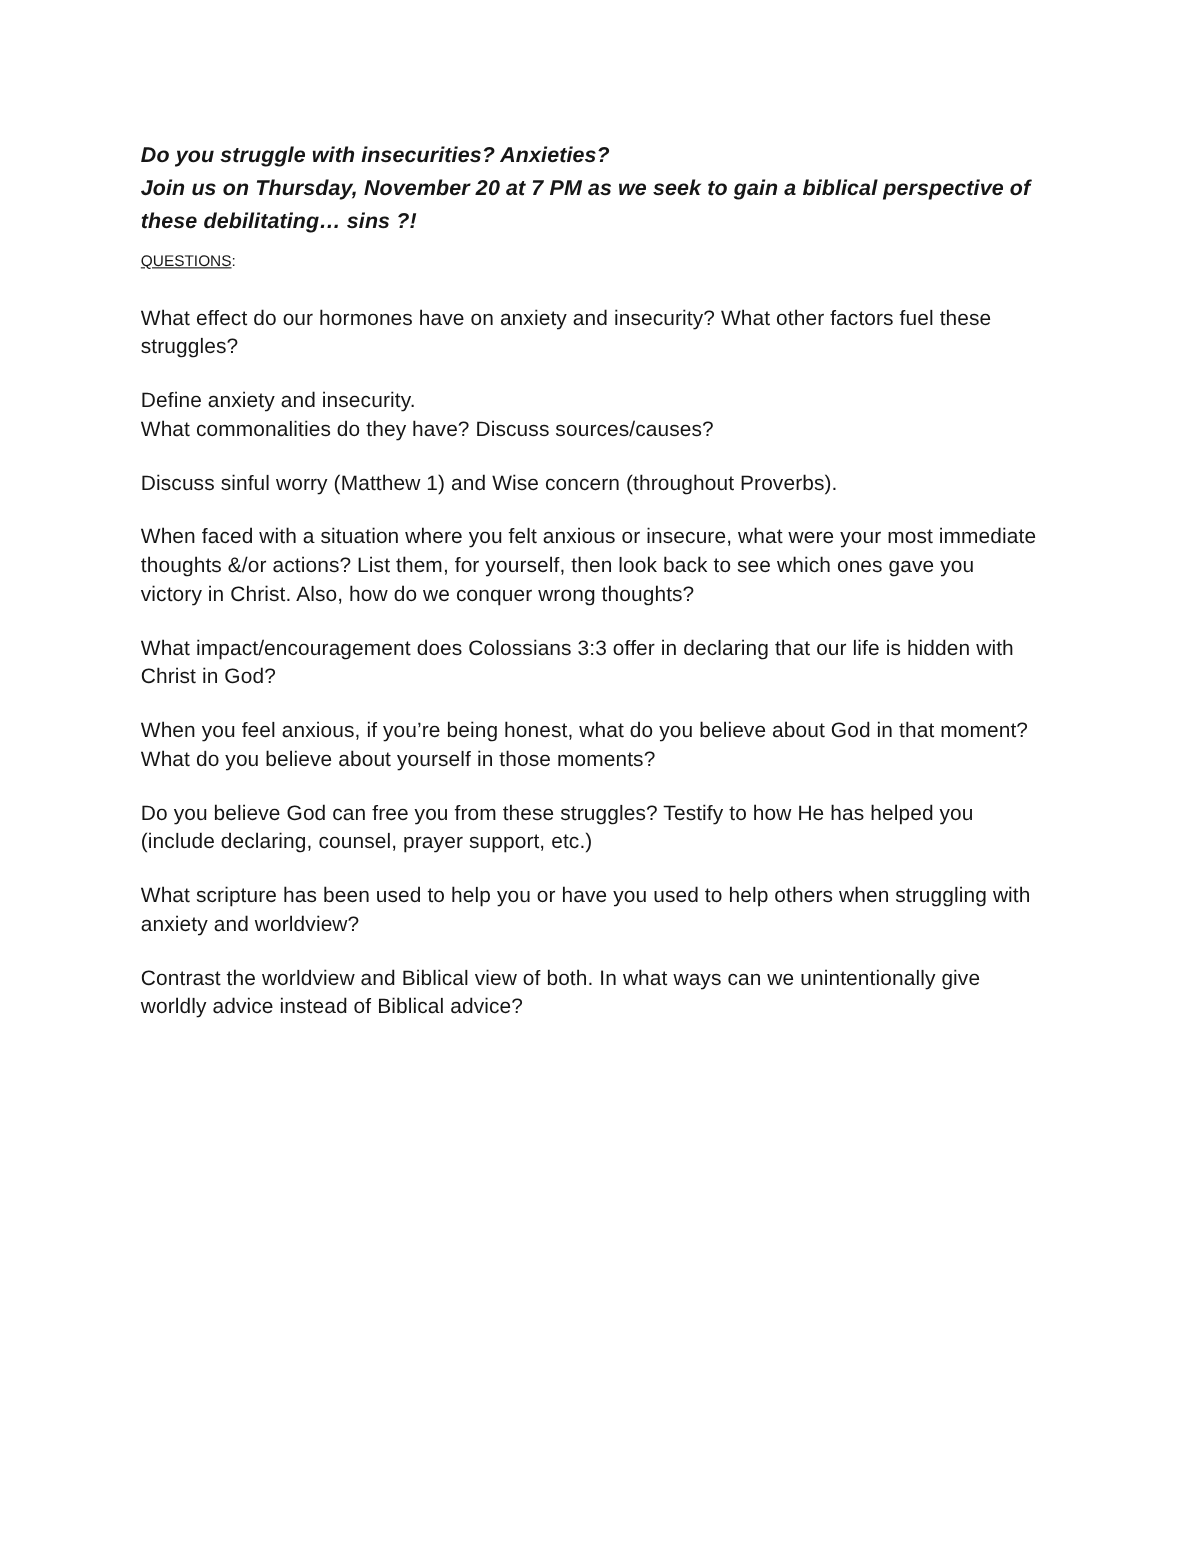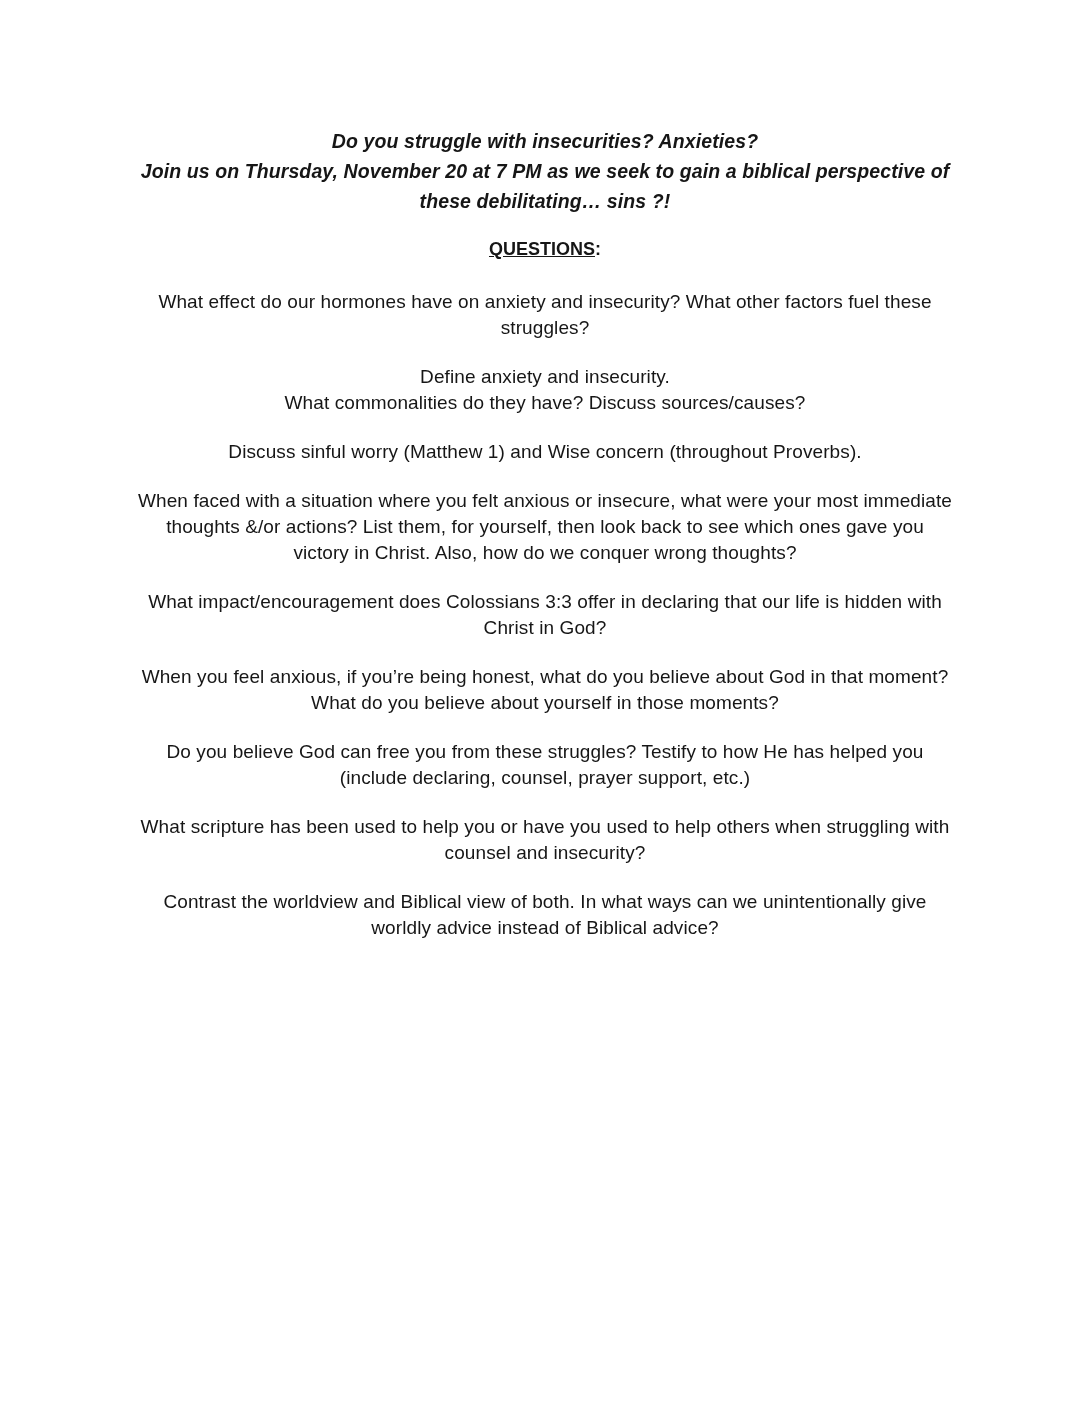--- a/index.html
+++ b/index.html
@@ -9,35 +9,34 @@
     height: 1408px;
     overflow: hidden;
   }
   .page {
     width: 1088px;
     height: 1408px;
     background: #ffffff;
     padding: 126px 126px 0 128px;
     font-family: "Liberation Sans", sans-serif;
     color: #161616;
-    text-align: center;
   }
   .intro {
     font-weight: bold;
     font-style: italic;
     font-size: 19.5px;
     line-height: 30px;
     white-space: pre-line;
     letter-spacing: 0.1px;
   }
   .heading {
-    margin-top: 20px;
+    margin-top: 8px;
     margin-bottom: 27px;
-    font-weight: bold;
-    font-size: 18px;
+    font-weight: normal;
+    font-size: 14px;
     line-height: 26px;
   }
   .heading .u { text-decoration: underline; }
   .questions { }
   .question {
     font-size: 19px;
     line-height: 26px;
     margin-bottom: 23px;
     white-space: pre-line;
     letter-spacing: 0.1px;
@@ -62,17 +61,17 @@
       <p class="question">When faced with a situation where you felt anxious or insecure, what were your most immediate
 thoughts &amp;/or actions? List them, for yourself, then look back to see which ones gave you
 victory in Christ. Also, how do we conquer wrong thoughts?</p>
       <p class="question">What impact/encouragement does Colossians 3:3 offer in declaring that our life is hidden with
 Christ in God?</p>
       <p class="question">When you feel anxious, if you’re being honest, what do you believe about God in that moment?
 What do you believe about yourself in those moments?</p>
       <p class="question">Do you believe God can free you from these struggles? Testify to how He has helped you
 (include declaring, counsel, prayer support, etc.)</p>
       <p class="question">What scripture has been used to help you or have you used to help others when struggling with
-counsel and insecurity?</p>
+anxiety and worldview?</p>
       <p class="question">Contrast the worldview and Biblical view of both. In what ways can we unintentionally give
 worldly advice instead of Biblical advice?</p>
     </div>
 </div>
 
 </body></html>

